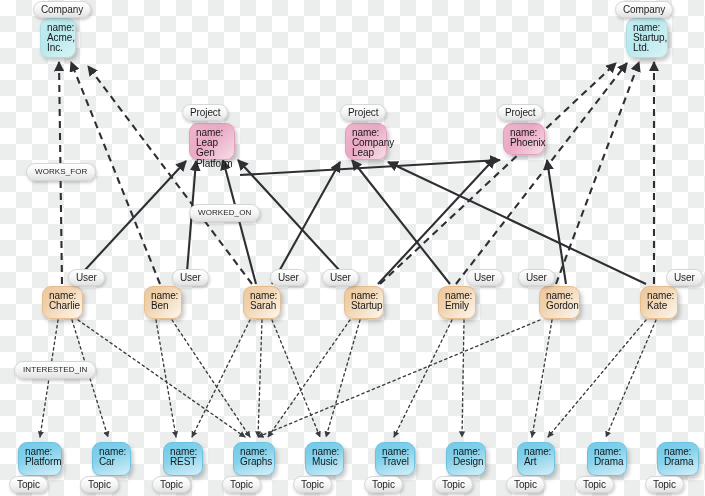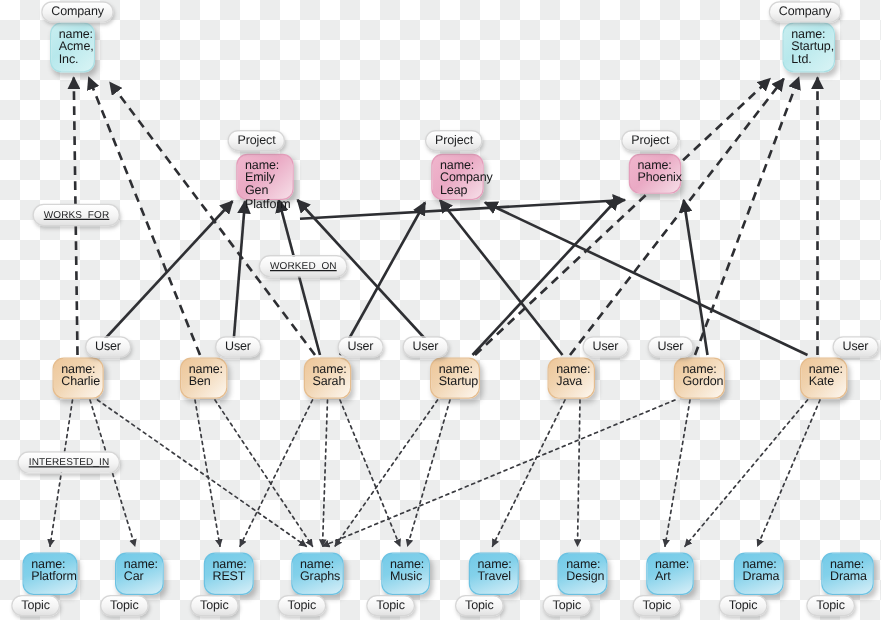--- a/index.html
+++ b/index.html
@@ -65,21 +65,20 @@
     box-shadow:1px 2px 3px rgba(90,90,90,.30);
     white-space:nowrap;
     z-index:8;
     letter-spacing:-0.1px;
   }
   .pill.reltype{
     z-index:9;
     font-size:8px;
     padding:2px 8px 2.5px 8px;
     letter-spacing:0.1px;
-    text-decoration:underline;
   }
 </style>
 </head>
 <body>
 
 <div id="canvas">
 
   <svg id="edges" viewBox="0 0 705 496" xmlns="http://www.w3.org/2000/svg">
     <defs>
       <marker id="arrowSolid" viewBox="0 0 10 10" refX="9" refY="5" markerWidth="5.2" markerHeight="5.2" orient="auto-start-reverse">
@@ -136,37 +135,37 @@
       </g>
   </svg>
 
   <div id="nodes-layer">
       <div class="node company" style="left: 40px; top: 18px; width: 36px; height: 40px;"><div>name:</div><div>Acme,
 Inc.</div></div>
       <div class="pill" style="left: 33px; top: 1px;">Company</div>
       <div class="node company" style="left: 626px; top: 18px; width: 42px; height: 40px;"><div>name:</div><div>Startup,
 Ltd.</div></div>
       <div class="pill" style="left: 615px; top: 1px;">Company</div>
-      <div class="node project" style="left: 189px; top: 123px; width: 46px; height: 37px;"><div>name:</div><div>Emily Gen
+      <div class="node project" style="left: 189px; top: 123px; width: 46px; height: 37px;"><div>name:</div><div>Leap Gen
 Platform</div></div>
       <div class="pill" style="left: 182px; top: 104px;">Project</div>
       <div class="node project" style="left: 345px; top: 123px; width: 42px; height: 37px;"><div>name:</div><div>Company
 Leap</div></div>
       <div class="pill" style="left: 340px; top: 104px;">Project</div>
       <div class="node project" style="left: 503px; top: 123px; width: 42px; height: 32px;"><div>name:</div><div>Phoenix</div></div>
       <div class="pill" style="left: 497px; top: 104px;">Project</div>
       <div class="node user" style="left: 42px; top: 286px; width: 41px; height: 33px;"><div>name:</div><div>Charlie</div></div>
       <div class="pill" style="left: 68px; top: 269px;">User</div>
       <div class="node user" style="left: 144px; top: 286px; width: 38px; height: 33px;"><div>name:</div><div>Ben</div></div>
       <div class="pill" style="left: 172px; top: 269px;">User</div>
       <div class="node user" style="left: 243px; top: 286px; width: 38px; height: 33px;"><div>name:</div><div>Sarah</div></div>
       <div class="pill" style="left: 270px; top: 269px;">User</div>
       <div class="node user" style="left: 344px; top: 286px; width: 40px; height: 33px;"><div>name:</div><div>Startup</div></div>
       <div class="pill" style="left: 322px; top: 269px;">User</div>
-      <div class="node user" style="left: 438px; top: 286px; width: 38px; height: 33px;"><div>name:</div><div>Java</div></div>
+      <div class="node user" style="left: 438px; top: 286px; width: 38px; height: 33px;"><div>name:</div><div>Emily</div></div>
       <div class="pill" style="left: 466px; top: 269px;">User</div>
       <div class="node user" style="left: 539px; top: 286px; width: 41px; height: 33px;"><div>name:</div><div>Gordon</div></div>
       <div class="pill" style="left: 518px; top: 269px;">User</div>
       <div class="node user" style="left: 640px; top: 286px; width: 38px; height: 33px;"><div>name:</div><div>Kate</div></div>
       <div class="pill" style="left: 666px; top: 269px;">User</div>
       <div class="node topic" style="left: 18px; top: 442px; width: 44px; height: 34px;"><div>name:</div><div>Platform</div></div>
       <div class="pill" style="left: 9px; top: 476px;">Topic</div>
       <div class="node topic" style="left: 92px; top: 442px; width: 39px; height: 34px;"><div>name:</div><div>Car</div></div>
       <div class="pill" style="left: 80px; top: 476px;">Topic</div>
       <div class="node topic" style="left: 163px; top: 442px; width: 40px; height: 34px;"><div>name:</div><div>REST</div></div>
@@ -181,17 +180,17 @@
       <div class="pill" style="left: 434px; top: 476px;">Topic</div>
       <div class="node topic" style="left: 517px; top: 442px; width: 38px; height: 34px;"><div>name:</div><div>Art</div></div>
       <div class="pill" style="left: 506px; top: 476px;">Topic</div>
       <div class="node topic" style="left: 587px; top: 442px; width: 40px; height: 34px;"><div>name:</div><div>Drama</div></div>
       <div class="pill" style="left: 575px; top: 476px;">Topic</div>
       <div class="node topic" style="left: 657px; top: 442px; width: 42px; height: 34px;"><div>name:</div><div>Drama</div></div>
       <div class="pill" style="left: 645px; top: 476px;">Topic</div>
     </div>
   <div id="pills-layer">
       <div class="pill reltype" style="left: 26px; top: 163px;">WORKS_FOR</div>
-      <div class="pill reltype" style="left: 207px; top: 204px;">WORKED_ON</div>
+      <div class="pill reltype" style="left: 189px; top: 204px;">WORKED_ON</div>
       <div class="pill reltype" style="left: 14px; top: 361px;">INTERESTED_IN</div>
     </div>
 
 </div>
 
 </body></html>

